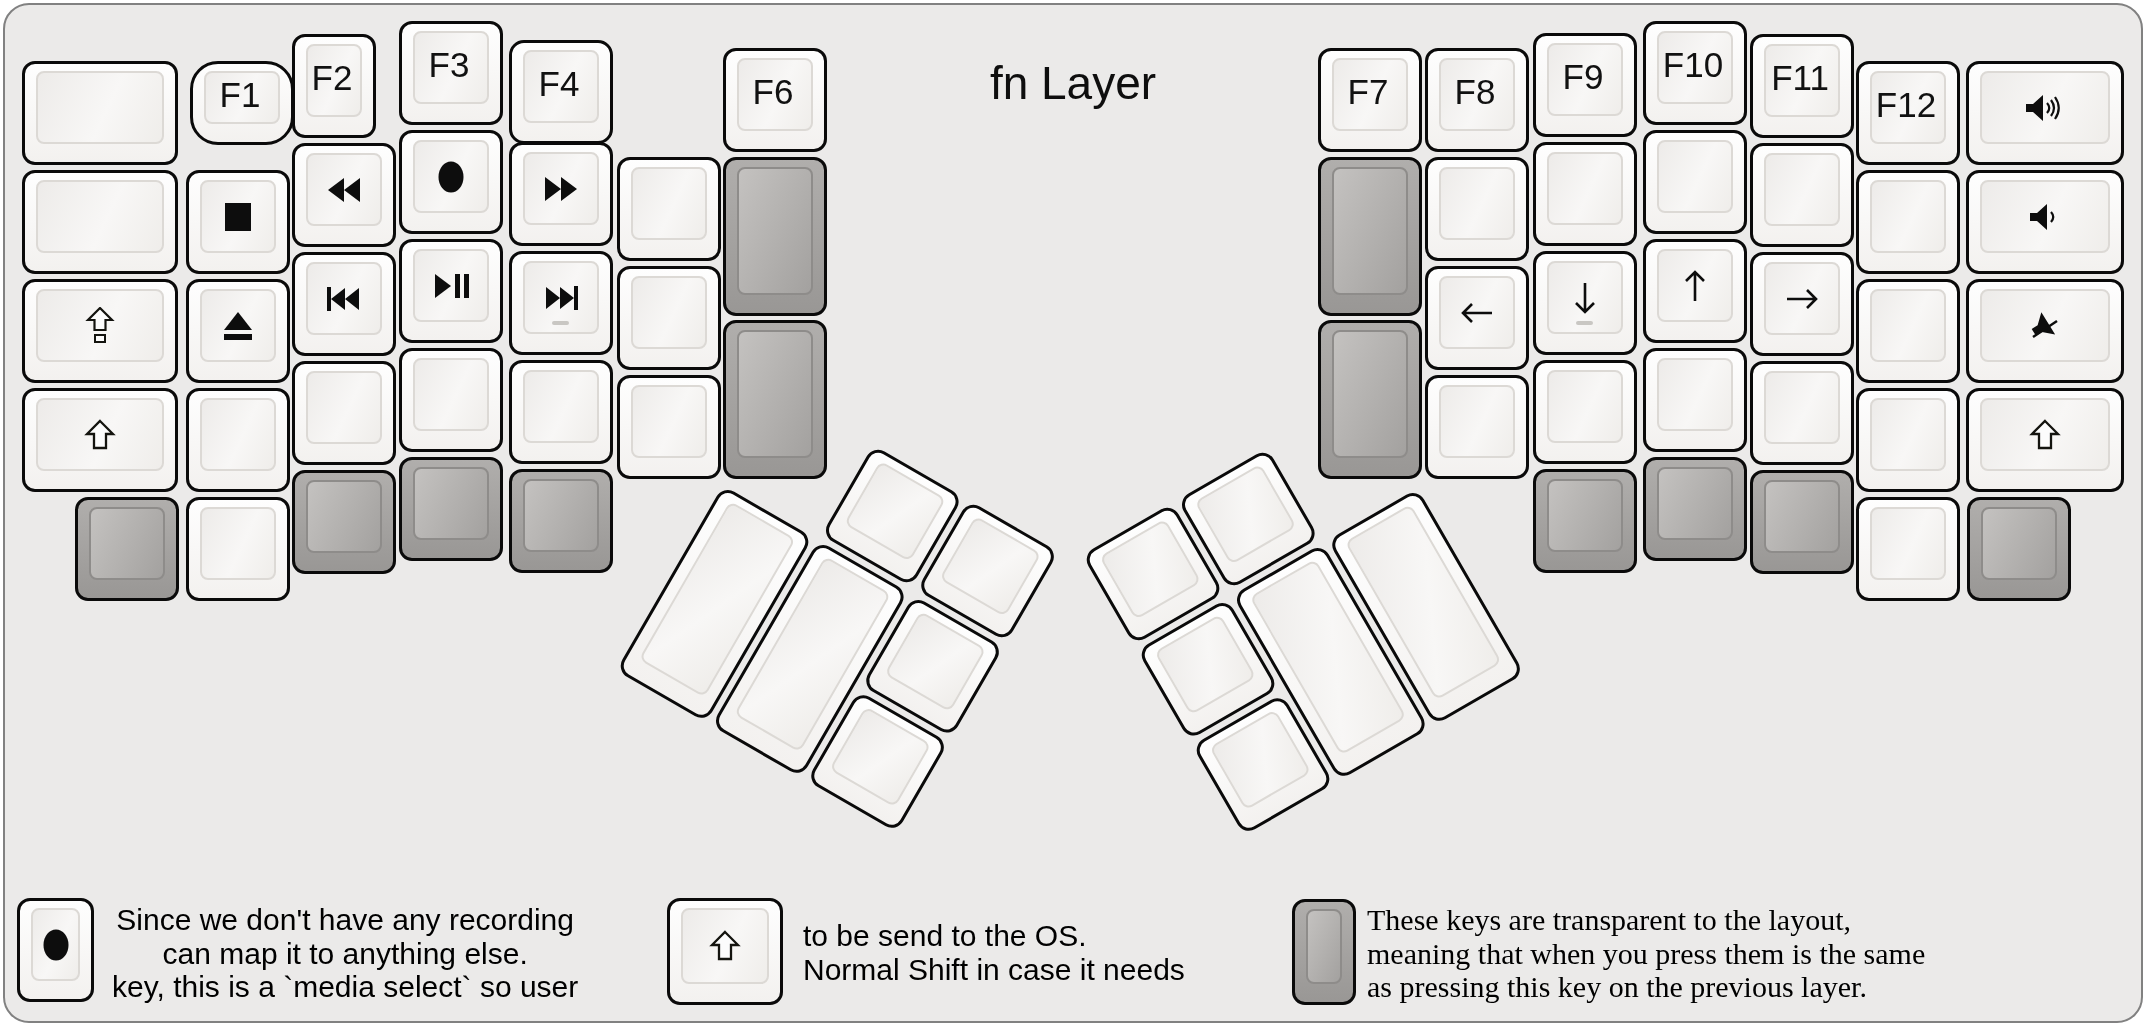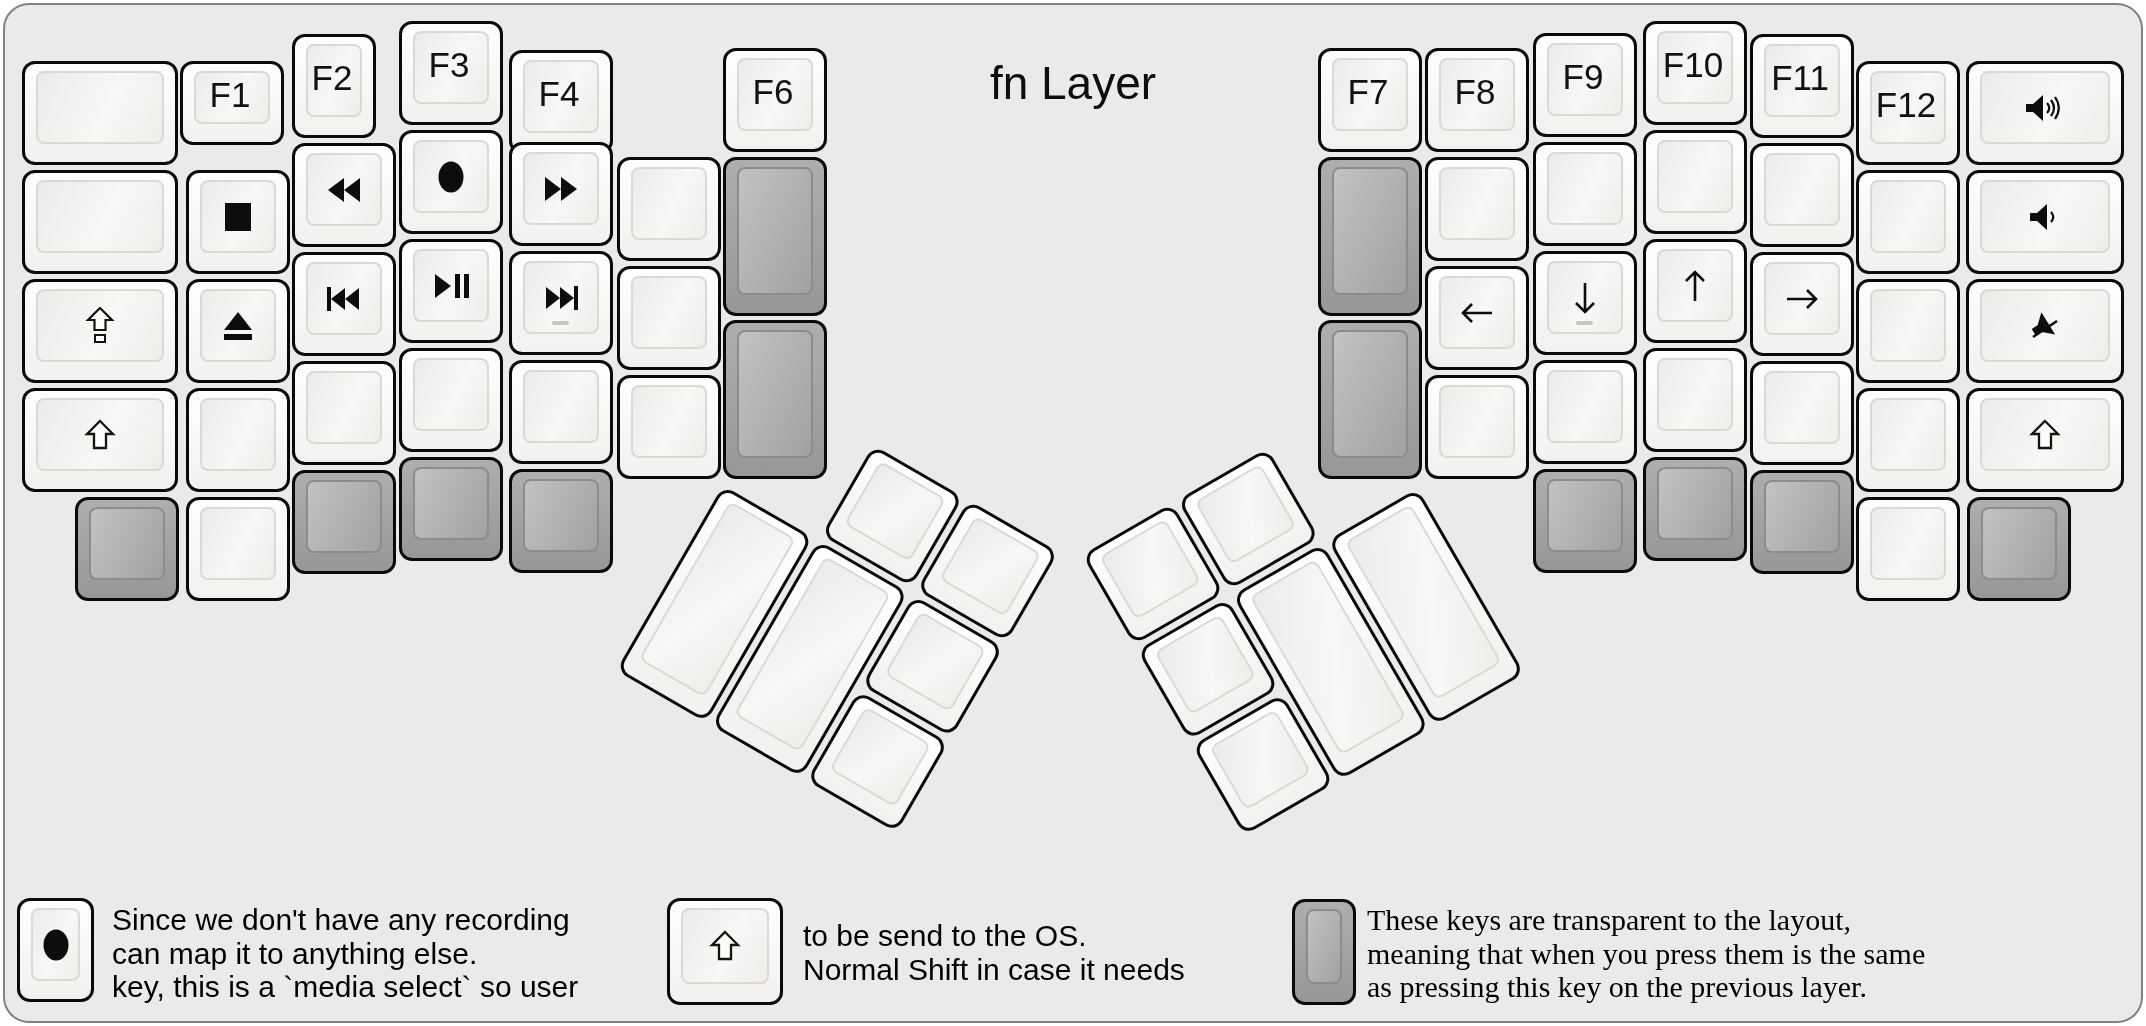--- a/index.html
+++ b/index.html
@@ -55,21 +55,21 @@
           <span class="icon">
             <svg width="32" height="32" viewBox="0 0 32 32">
               <path d="M16 2 L29 15 H22 V29 H10 V15 H3 Z" fill="#fcfcfc" stroke="#14140f" stroke-width="2.3" stroke-linejoin="miter"></path>
             </svg>
           </span>
         </div>
       </div>
       <div class="key gray" style="left: 75px; top: 497px; width: 104px; height: 104px;">
         <div class="face"></div>
       </div>
-      <div class="key" style="left: 180px; top: 61px; width: 104px; height: 84px;">
+      <div class="key" style="left: 190px; top: 61px; width: 104px; height: 84px; border-radius: 28px;">
         <div class="face">
           <span class="lbl">F1</span>
         </div>
       </div>
       <div class="key" style="left: 186px; top: 170px; width: 104px; height: 104px;">
         <div class="face">
           <span class="icon">
             <svg width="28" height="30" viewBox="0 0 28 30">
               <rect x="1" y="1" width="26" height="28" fill="#0d0d0d"></rect>
             </svg>
@@ -146,21 +146,21 @@
             </svg>
           </span>
         </div>
       </div>
       <div class="key" style="left: 399px; top: 348px; width: 104px; height: 104px;">
         <div class="face"></div>
       </div>
       <div class="key gray" style="left: 399px; top: 457px; width: 104px; height: 104px;">
         <div class="face"></div>
       </div>
-      <div class="key" style="left: 509px; top: 50px; width: 104px; height: 104px;">
+      <div class="key" style="left: 509px; top: 40px; width: 104px; height: 104px; border-radius: 15px;">
         <div class="face">
           <span class="lbl">F4</span>
         </div>
       </div>
       <div class="key" style="left: 509px; top: 142px; width: 104px; height: 104px;">
         <div class="face">
           <span class="icon">
             <svg width="34" height="26" viewBox="0 0 34 26">
               <path d="M1 1 V25 L17 13 Z M17 1 V25 L33 13 Z" fill="#0d0d0d"></path>
             </svg>
@@ -412,21 +412,21 @@
   <div id="legends" style="position:absolute;left:0;top:0;right:0;bottom:0;">
       <div class="key" style="left: 17px; top: 898px; width: 77px; height: 104px;">
         <div class="face">
           <span class="icon">
             <svg width="28" height="34" viewBox="0 0 28 34">
               <ellipse cx="14" cy="17" rx="12.5" ry="15.5" fill="#0d0d0d"></ellipse>
             </svg>
           </span>
         </div>
       </div>
-      <div class="legend-text" style="left: 112px; top: 903px;">
+      <div class="legend-text" style="left: 112px; top: 903px; text-align: center;">
         <div>Since we don't have any recording</div>
         <div>can map it to anything else.</div>
         <div>key, this is a `media select` so user</div>
       </div>
       <div class="key" style="left: 667px; top: 898px; width: 116px; height: 107px;">
         <div class="face">
           <span class="icon">
             <svg width="32" height="32" viewBox="0 0 32 32">
               <path d="M16 2 L29 15 H22 V29 H10 V15 H3 Z" fill="#fcfcfc" stroke="#14140f" stroke-width="2.3" stroke-linejoin="miter"></path>
             </svg>

